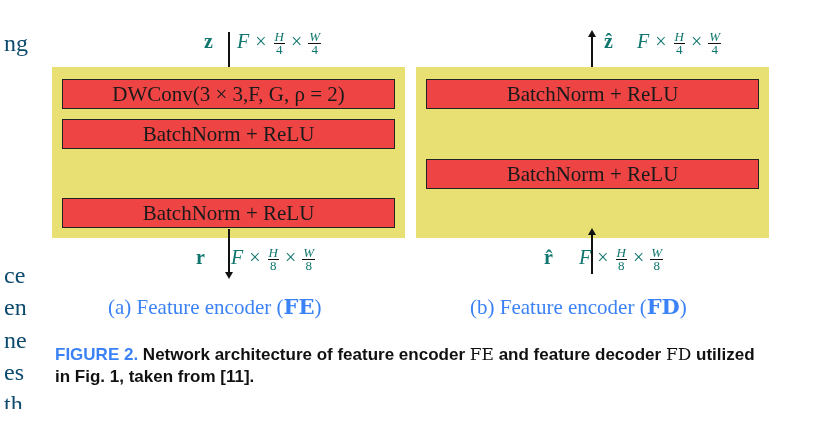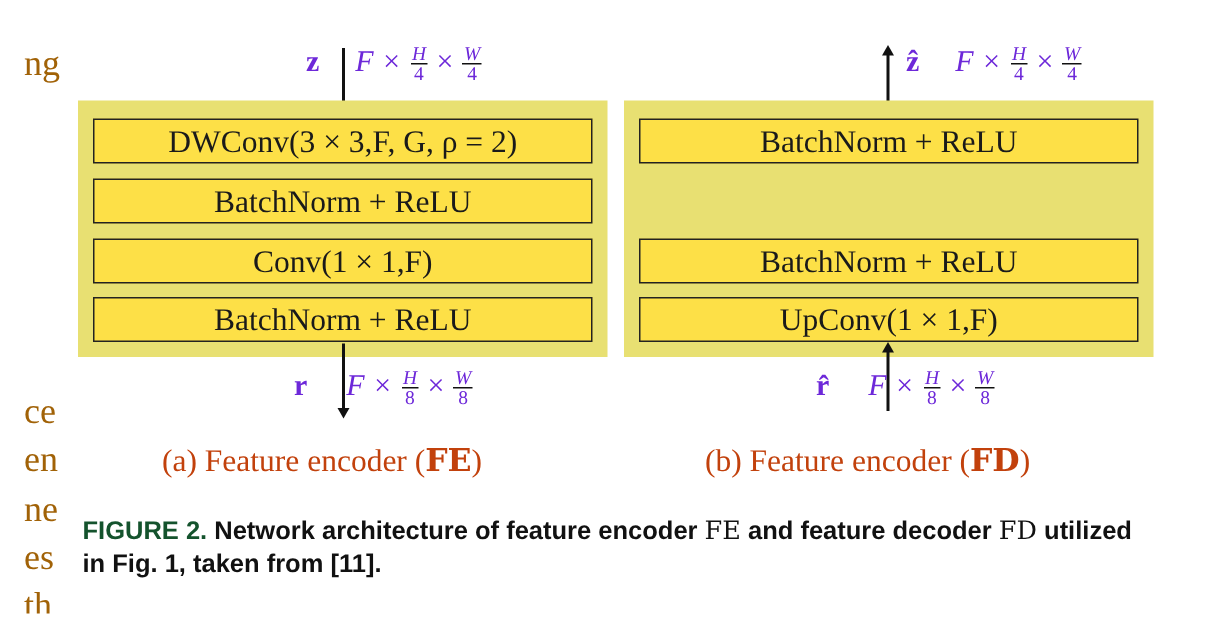--- a/index.html
+++ b/index.html
@@ -1,32 +1,32 @@
 <!DOCTYPE html>
 <html><head>
 <meta charset="utf-8">
 <style>
   html, body { margin:0; padding:0; background:#ffffff; }
   body { width:820px; height:421px; position:relative; overflow:hidden; font-family:"DejaVu Serif", serif; color:#111; }
-  .margin-text { position:absolute; left:16px; font-family:"Liberation Serif", serif; font-size:24px; line-height:26px; color:#a16207; }
+  .margin-text { position:absolute; left:4px; font-family:"Liberation Serif", serif; font-size:24px; line-height:26px; color:#0c4a6e; }
   .panel { position:absolute; top:67px; width:353px; height:171px; background:#e8e072; }
   #panel-enc { left:52px; }
   #panel-dec { left:416px; }
-  .layer { position:absolute; left:10px; right:10px; height:30px; background:#fde047; border:1.5px solid #222; box-sizing:border-box;
+  .layer { position:absolute; left:10px; right:10px; height:30px; background:#ef4444; border:1.5px solid #222; box-sizing:border-box;
            font-family:"Liberation Serif", serif; font-size:21px; line-height:28px; text-align:center; white-space:nowrap; color:#1a1a1a; }
-  .io { position:absolute; font-family:"Liberation Serif", serif; font-size:20px; color:#6d28d9; white-space:nowrap; }
+  .io { position:absolute; font-family:"Liberation Serif", serif; font-size:20px; color:#0f766e; white-space:nowrap; }
   .io .sym { font-weight:bold; }
   .io .dims { font-style:italic; }
   .arrow { position:absolute; width:1.5px; background:#111; }
   .head-down { position:absolute; width:0; height:0; border-left:4px solid transparent; border-right:4px solid transparent; border-top:7px solid #111; }
   .head-up { position:absolute; width:0; height:0; border-left:4px solid transparent; border-right:4px solid transparent; border-bottom:7px solid #111; }
-  .subcap { position:absolute; top:294px; font-family:"Liberation Serif", serif; font-size:21px; color:#c2410c; white-space:nowrap; }
+  .subcap { position:absolute; top:294px; font-family:"Liberation Serif", serif; font-size:21px; color:#3b82f6; white-space:nowrap; }
   .subcap b { font-family:"DejaVu Serif", serif; }
   .figcap { position:absolute; left:55px; top:343px; font-family:"Liberation Sans", sans-serif; font-weight:bold; font-size:17px; line-height:22px; color:#111; width:700px; }
-  .figcap .label { color:#14532d; }
+  .figcap .label { color:#3b82f6; }
   .figcap .mathrm { font-family:"DejaVu Serif", serif; font-weight:normal; }
   .frac { display:inline-block; vertical-align:middle; text-align:center; font-size:13px; line-height:12px; margin:0 1px; }
   .frac .num { display:block; border-bottom:1px solid #111; padding:0 1px; font-style:italic; }
   .frac .den { display:block; }
 </style>
 </head>
 <body>
 
 <div class="margin-text" style="top:30px">ng</div>
 <div class="margin-text" style="top:262px">ce</div>
@@ -42,21 +42,20 @@
   <span class="frac"><span class="num">H</span><span class="den">4</span></span>
   <span>×</span>
   <span class="frac"><span class="num">W</span><span class="den">4</span></span>
 </div>
 <div class="arrow" style="left:228px; top:32px; height:40px;"></div>
 <div class="head-down" style="left:225px; top:71px;"></div>
 
 <div class="panel" id="panel-enc">
   <div class="layer" style="top:12px">DWConv(3 × 3,F, G, ρ = 2)</div>
   <div class="layer" style="top:52px">BatchNorm + ReLU</div>
-  <div class="layer" style="top:92px">Conv(1 × 1,F)</div>
   <div class="layer" style="top:131px">BatchNorm + ReLU</div>
 </div>
 
 <div class="arrow" style="left:228px; top:229px; height:44px;"></div>
 <div class="head-down" style="left:225px; top:272px;"></div>
 <div class="io" style="left:196px; top:246px;">
   <span class="sym">r</span>
   <span style="display:inline-block;width:16px"></span>
   <span class="dims">F ×</span>
   <span class="frac"><span class="num">H</span><span class="den">8</span></span>
@@ -75,21 +74,20 @@
   <span class="frac"><span class="num">H</span><span class="den">4</span></span>
   <span>×</span>
   <span class="frac"><span class="num">W</span><span class="den">4</span></span>
 </div>
 <div class="head-up" style="left:588px; top:30px;"></div>
 <div class="arrow" style="left:591px; top:36px; height:44px;"></div>
 
 <div class="panel" id="panel-dec">
   <div class="layer" style="top:12px">BatchNorm + ReLU</div>
   <div class="layer" style="top:92px">BatchNorm + ReLU</div>
-  <div class="layer" style="top:131px">UpConv(1 × 1,F)</div>
 </div>
 
 <div class="head-up" style="left:588px; top:228px;"></div>
 <div class="arrow" style="left:591px; top:234px; height:40px;"></div>
 <div class="io" style="left:544px; top:246px;">
   <span class="sym">r̂</span>
   <span style="display:inline-block;width:16px"></span>
   <span class="dims">F ×</span>
   <span class="frac"><span class="num">H</span><span class="den">8</span></span>
   <span>×</span>

